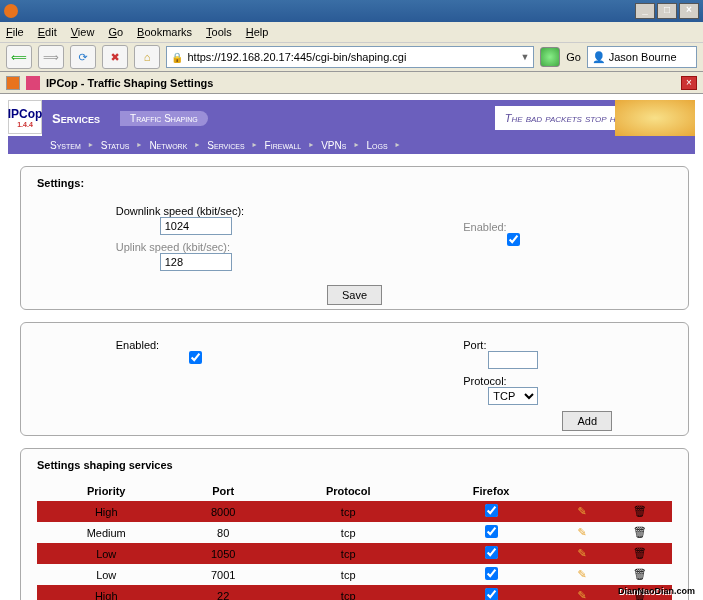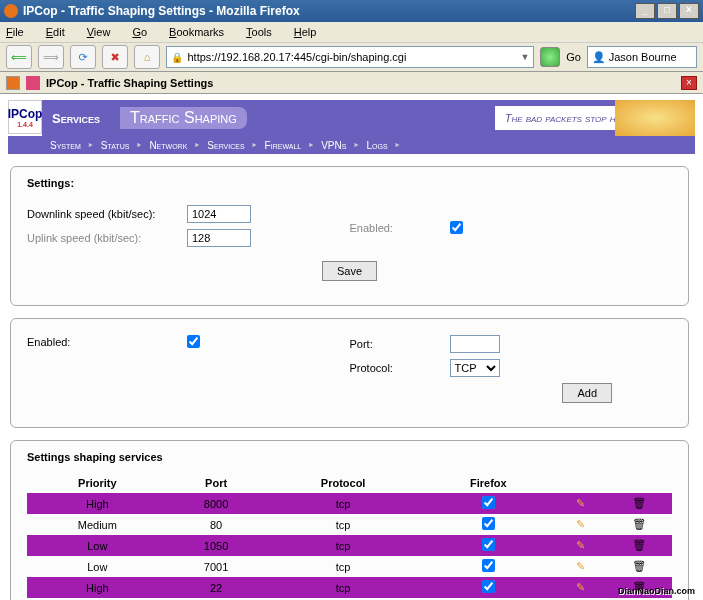--- a/index.html
+++ b/index.html
@@ -1,68 +1,67 @@
 <!DOCTYPE html>
 <html><head>
 <meta charset="utf-8">
 <style>
 * { box-sizing: border-box; margin: 0; padding: 0; }
 body { font-family: Arial, sans-serif; font-size: 11px; background: #ece9d8; width: 703px; height: 600px; overflow: hidden; }
 .titlebar { background: linear-gradient(#3a6ea5,#2a5a95); color: #fff; height: 22px; display: flex; align-items: center; padding: 0 4px; font-weight: bold; font-size: 12px; }
 .titlebar .ff-icon { width: 14px; height: 14px; background: #e8731d; border-radius: 50%; margin-right: 5px; }
 .winbtns { margin-left: auto; display: flex; gap: 2px; }
 .winbtn { width: 20px; height: 16px; background: #d4d0c8; border: 1px solid #555; font-size: 10px; text-align: center; line-height: 12px; cursor: pointer; }
-.menubar { background: #ece9d8; height: 20px; display: flex; align-items: center; padding: 0 6px; gap: 22px; font-size: 11px; }
+.menubar { background: #ece9d8; height: 20px; display: flex; align-items: center; padding: 0 6px; gap: 14px; font-size: 11px; }
 .menubar span u { text-decoration: underline; }
 .toolbar { background: #ece9d8; height: 30px; display: flex; align-items: center; padding: 0 6px; gap: 6px; border-top: 1px solid #ccc; border-bottom: 1px solid #999; }
 .navbtn { width: 26px; height: 24px; border: 1px solid #aaa; background: #f5f5f5; display: flex; align-items: center; justify-content: center; border-radius: 3px; cursor: pointer; }
 .urlbox { flex: 1; height: 22px; background: #fff; border: 1px solid #7f9db9; display: flex; align-items: center; padding: 0 4px; font-size: 11px; }
 .lock { color: #d4a017; margin-right: 4px; font-size: 10px; }
 .gobtn { width: 20px; height: 20px; border: 1px solid #888; background: radial-gradient(#8e8,#4a4); border-radius: 3px; }
 .userbox { width: 110px; height: 22px; background: #fff; border: 1px solid #7f9db9; display: flex; align-items: center; padding: 0 4px; font-size: 11px; }
 .tabbar { background: #ece9d8; height: 22px; display: flex; align-items: center; padding: 0 6px; gap: 6px; border-bottom: 1px solid #999; }
 .tab-icon { width: 14px; height: 14px; background: #e8731d; border: 1px solid #999; }
 .closex { margin-left: auto; width: 16px; height: 14px; background: #c33; color: #fff; text-align: center; line-height: 12px; font-size: 10px; cursor: pointer; border: 1px solid #911; }
 .page { background: #fff; padding: 6px 8px 8px 8px; height: 506px; overflow: auto; position: relative; }
 .header { display: flex; height: 36px; margin-bottom: 0; }
 .logo { width: 34px; height: 34px; background: #fff; display: flex; flex-direction: column; align-items: center; justify-content: center; font-weight: bold; font-size: 12px; color: #000080; border: 1px solid #ccc; }
 .logo .v { font-size: 7px; color: #c33; }
 .services-bar { background: #6b5fbd; color: #fff; flex: 1; display: flex; align-items: center; padding-left: 10px; font-variant: small-caps; font-size: 13px; position: relative; }
-.breadcrumb { background: #9b8fd8; font-size: 16px; padding: 2px 10px; margin-left: 20px; border-radius: 0 8px 8px 0; }
+.breadcrumb { background: #9b8fd8; font-size: 10px; padding: 2px 10px; margin-left: 20px; border-radius: 0 8px 8px 0; }
 .tagline { margin-left: auto; margin-right: 50px; color: #5a4a9a; font-style: italic; font-size: 11px; background: #fff; padding: 6px 10px; }
 .hero-bg { position: absolute; right: 0; top: 0; width: 80px; height: 36px; background: radial-gradient(#f8e088,#e8a838); }
 .navrow { background: #6b5fbd; color: #fff; height: 18px; display: flex; align-items: center; font-size: 10px; font-variant: small-caps; }
 .navitem { padding: 0 12px 0 8px; position: relative; cursor: pointer; }
 .navitem::after { content: '▸'; position: absolute; right: 0; font-size: 8px; color: #ccc; }
-.panel { margin: 12px 6px 0 2px; border: 1px solid #aaa; border-radius: 6px; padding: 10px 16px 24px 16px; background: #fcfcfc; position: relative; }
+.panel { margin: 12px 6px 0 12px; border: 1px solid #aaa; border-radius: 6px; padding: 10px 16px 4px 16px; background: #fcfcfc; position: relative; }
 .panel-title { font-weight: bold; font-size: 11px; margin-bottom: 10px; }
-.form-row { display: flex; align-items: center; margin: 6px 0; font-size: 11px; }
+.form-row { display: flex; align-items: center; margin: 6px 0; font-size: 11px; flex-direction: column; }
 .label { width: 160px; }
-.input { width: 64px; height: 18px; border: 1px solid #7f9db9; padding: 0 4px; font-size: 11px; }
+.input { width: 72px; height: 18px; border: 1px solid #7f9db9; padding: 0 4px; font-size: 11px; }
 .select { width: 70px; height: 18px; border: 1px solid #7f9db9; font-size: 11px; background: #fff; }
 .btn { height: 20px; padding: 0 14px; background: #e8e8e8; border: 1px solid #888; font-size: 11px; cursor: pointer; }
 .btnrow { text-align: center; margin-top: 8px; }
 .col2 { display: flex; }
 .col2 > div { flex: 1; }
 .table { width: 100%; border-collapse: collapse; font-size: 11px; margin-top: 6px; }
 .table th { font-weight: bold; padding: 4px; }
 .table td { padding: 3px 4px; text-align: center; }
-.table tr.alt td { background: #a21caf; }
+.table tr.alt td { background: #b91c1c; }
 .chk { width: 13px; height: 13px; }
 .pencil { color: #e8a838; cursor: pointer; }
 .trash { cursor: pointer; }
 .watermark { position: absolute; right: 8px; bottom: 4px; font-size: 24px; font-weight: bold; color: #000; text-shadow: 1px 1px #fff; font-family: 'Arial Black', sans-serif; pointer-events: none; }
 .watermark .sub { font-size: 9px; display: block; text-align: right; }
 </style>
 </head>
 <body>
 
 <div class="titlebar">
   <div class="ff-icon"></div>
-  <span>IPCop - Traffic Shaping Settings - Mozilla Firefox</span>
   <div class="winbtns">
     <div class="winbtn">_</div>
     <div class="winbtn">□</div>
     <div class="winbtn">×</div>
   </div>
 </div>
 
 <div class="menubar">
   <span><u>F</u>ile</span>
   <span><u>E</u>dit</span>

